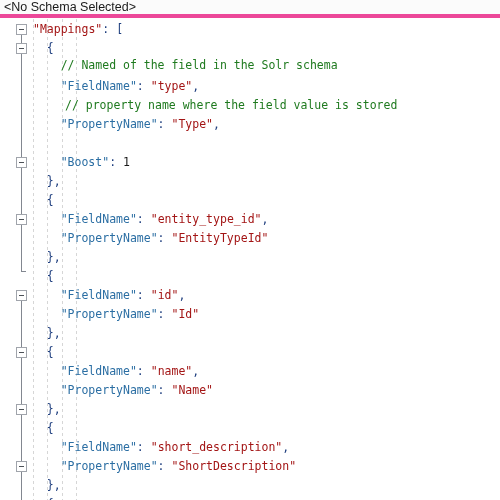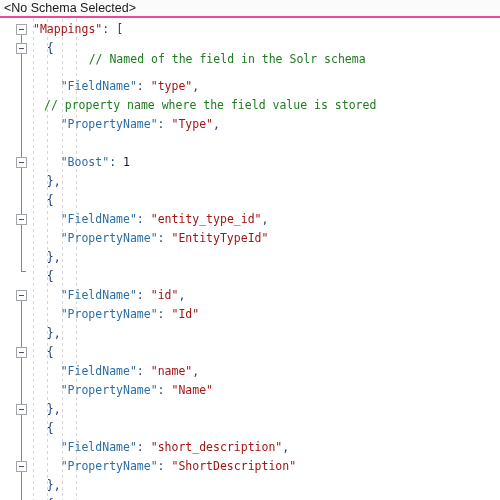--- a/index.html
+++ b/index.html
@@ -24,21 +24,21 @@
   }
 
   
   #schema-bar {
     position: absolute;
     left: 0;
     top: 0;
     width: 500px;
     height: 18px;
     background: #fbfbfb;
-    border-bottom: 2px solid #ec4899;
+    border-bottom: 4px solid #ec4899;
     box-sizing: border-box;
     display: flex;
     align-items: center;
   }
   #schema-bar .label {
     font-family: "Liberation Sans", sans-serif;
     font-size: 12.5px;
     color: #1b1b1b;
     padding-left: 4px;
     line-height: 17px;
@@ -189,23 +189,23 @@
           <i></i>
         </div>
         <div class="fold-box" style="left: 16px; top: 442px;">
           <i></i>
         </div>
       </div>
 
     <div id="code">
         <div class="code-line" style="top: 1px; left: 33px;"><span class="tok-str">"Mappings"</span><span class="tok-punct">:</span><span class="tok-plain"> </span><span class="tok-punct">[</span></div>
         <div class="code-line" style="top: 20px; left: 46.84px;"><span class="tok-punct">{</span></div>
-        <div class="code-line" style="top: 31px; left: 60.68px; margin-left: 28px;"><span class="tok-comment">// Named of the field in the Solr schema</span></div>
+        <div class="code-line" style="top: 37px; left: 60.68px;"><span class="tok-comment">// Named of the field in the Solr schema</span></div>
         <div class="code-line" style="top: 58px; left: 60.68px;"><span class="tok-key">"FieldName"</span><span class="tok-punct">:</span><span class="tok-plain"> </span><span class="tok-str">"type"</span><span class="tok-punct">,</span></div>
-        <div class="code-line" style="top: 77px; left: 44px;"><span class="tok-comment">// property name where the field value is stored</span></div>
+        <div class="code-line" style="top: 77px; left: 65px;"><span class="tok-comment">// property name where the field value is stored</span></div>
         <div class="code-line" style="top: 96px; left: 60.68px;"><span class="tok-key">"PropertyName"</span><span class="tok-punct">:</span><span class="tok-plain"> </span><span class="tok-str">"Type"</span><span class="tok-punct">,</span></div>
         <div class="code-line" style="top: 134px; left: 60.68px;"><span class="tok-key">"Boost"</span><span class="tok-punct">:</span><span class="tok-plain"> </span><span class="tok-num">1</span></div>
         <div class="code-line" style="top: 153px; left: 46.84px;"><span class="tok-punct">},</span></div>
         <div class="code-line" style="top: 172px; left: 46.84px;"><span class="tok-punct">{</span></div>
         <div class="code-line" style="top: 191px; left: 60.68px;"><span class="tok-key">"FieldName"</span><span class="tok-punct">:</span><span class="tok-plain"> </span><span class="tok-str">"entity_type_id"</span><span class="tok-punct">,</span></div>
         <div class="code-line" style="top: 210px; left: 60.68px;"><span class="tok-key">"PropertyName"</span><span class="tok-punct">:</span><span class="tok-plain"> </span><span class="tok-str">"EntityTypeId"</span></div>
         <div class="code-line" style="top: 229px; left: 46.84px;"><span class="tok-punct">},</span></div>
         <div class="code-line" style="top: 248px; left: 46.84px;"><span class="tok-punct">{</span></div>
         <div class="code-line" style="top: 267px; left: 60.68px;"><span class="tok-key">"FieldName"</span><span class="tok-punct">:</span><span class="tok-plain"> </span><span class="tok-str">"id"</span><span class="tok-punct">,</span></div>
         <div class="code-line" style="top: 286px; left: 60.68px;"><span class="tok-key">"PropertyName"</span><span class="tok-punct">:</span><span class="tok-plain"> </span><span class="tok-str">"Id"</span></div>

